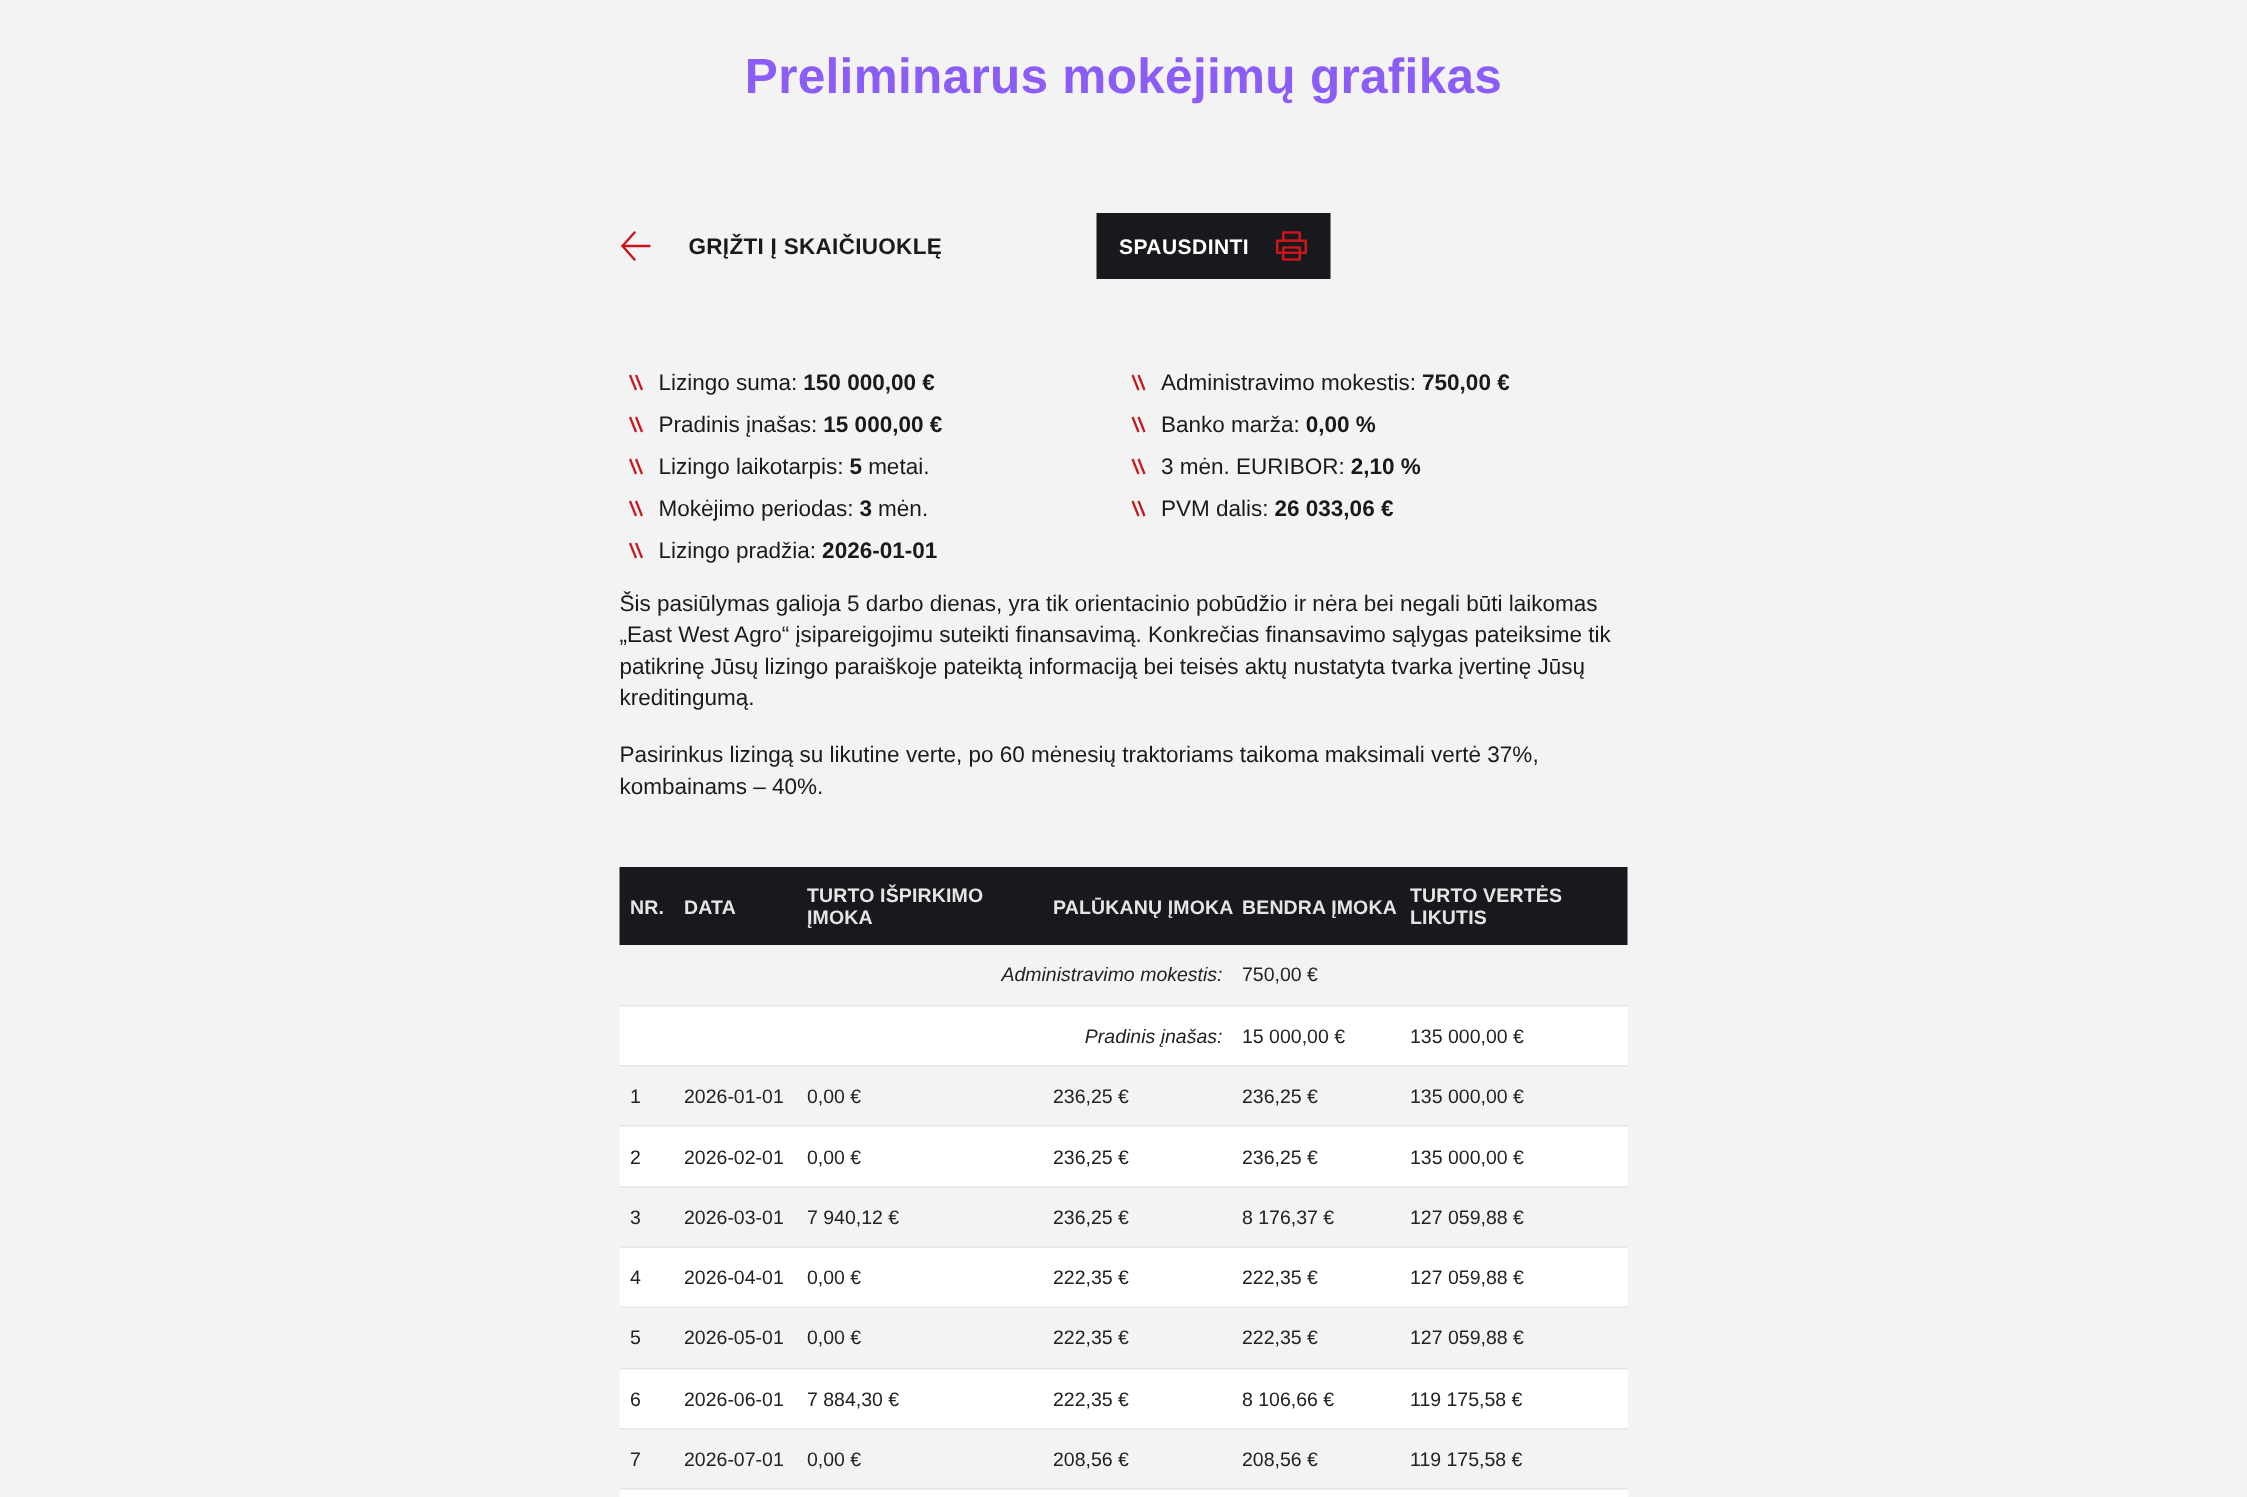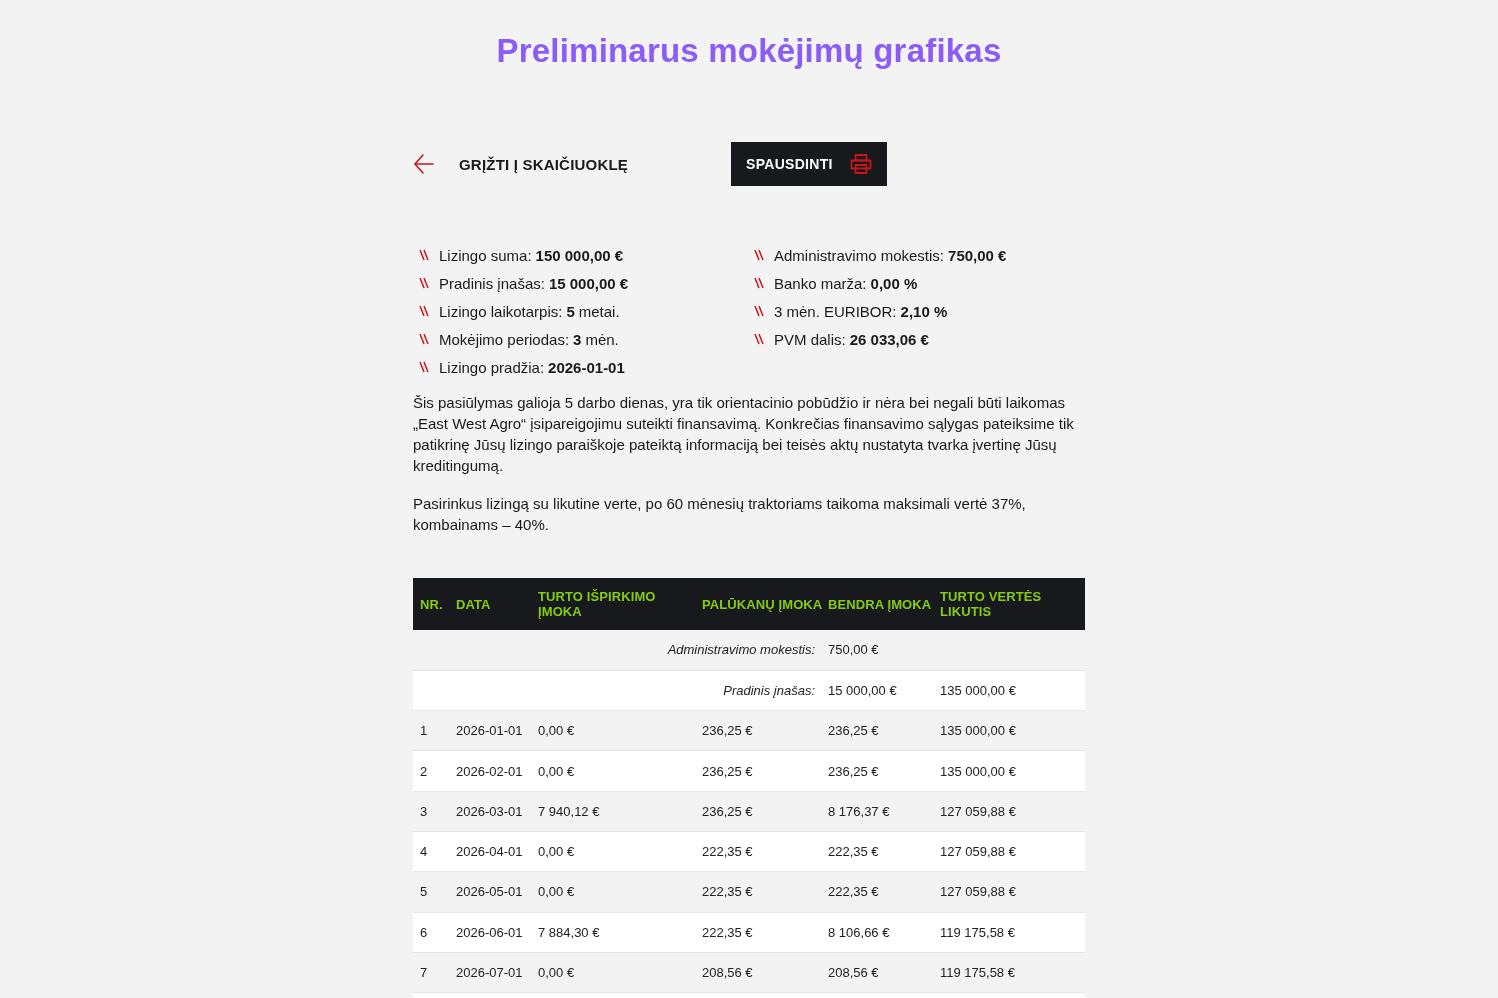--- a/index.html
+++ b/index.html
@@ -45,21 +45,21 @@
 
   .para { font-size: 15px; line-height: 21px; color: #1a1a1a; }
   .para1 { top: 392px; }
   .para2 { top: 493px; }
 
   table.sched {
     position: absolute; top: 578px; left: 413px; width: 672px;
     border-collapse: collapse; font-size: 13px;
   }
   table.sched thead th {
-    background: #17191c; color: #84cc16; text-align: left; font-weight: 700;
+    background: #17191c; color: #e5e5e5; text-align: left; font-weight: 700;
     font-size: 13px; line-height: 15px; padding: 11px 0 11px 0; vertical-align: middle;
     letter-spacing: 0.1px; height: 52px;
   }
   table.sched th:first-child, table.sched td:first-child { padding-left: 7px; }
   table.sched tbody td { height: 40.3px; padding: 0; color: #222; border-bottom: 1px solid #e6e6e6; }
   table.sched tbody tr:nth-child(odd) td { background: #f3f3f3; }
   table.sched tbody tr:nth-child(even) td { background: #ffffff; }
   td.note { text-align: right; font-style: italic; padding-right: 13px !important; }
 </style>
 </head>

